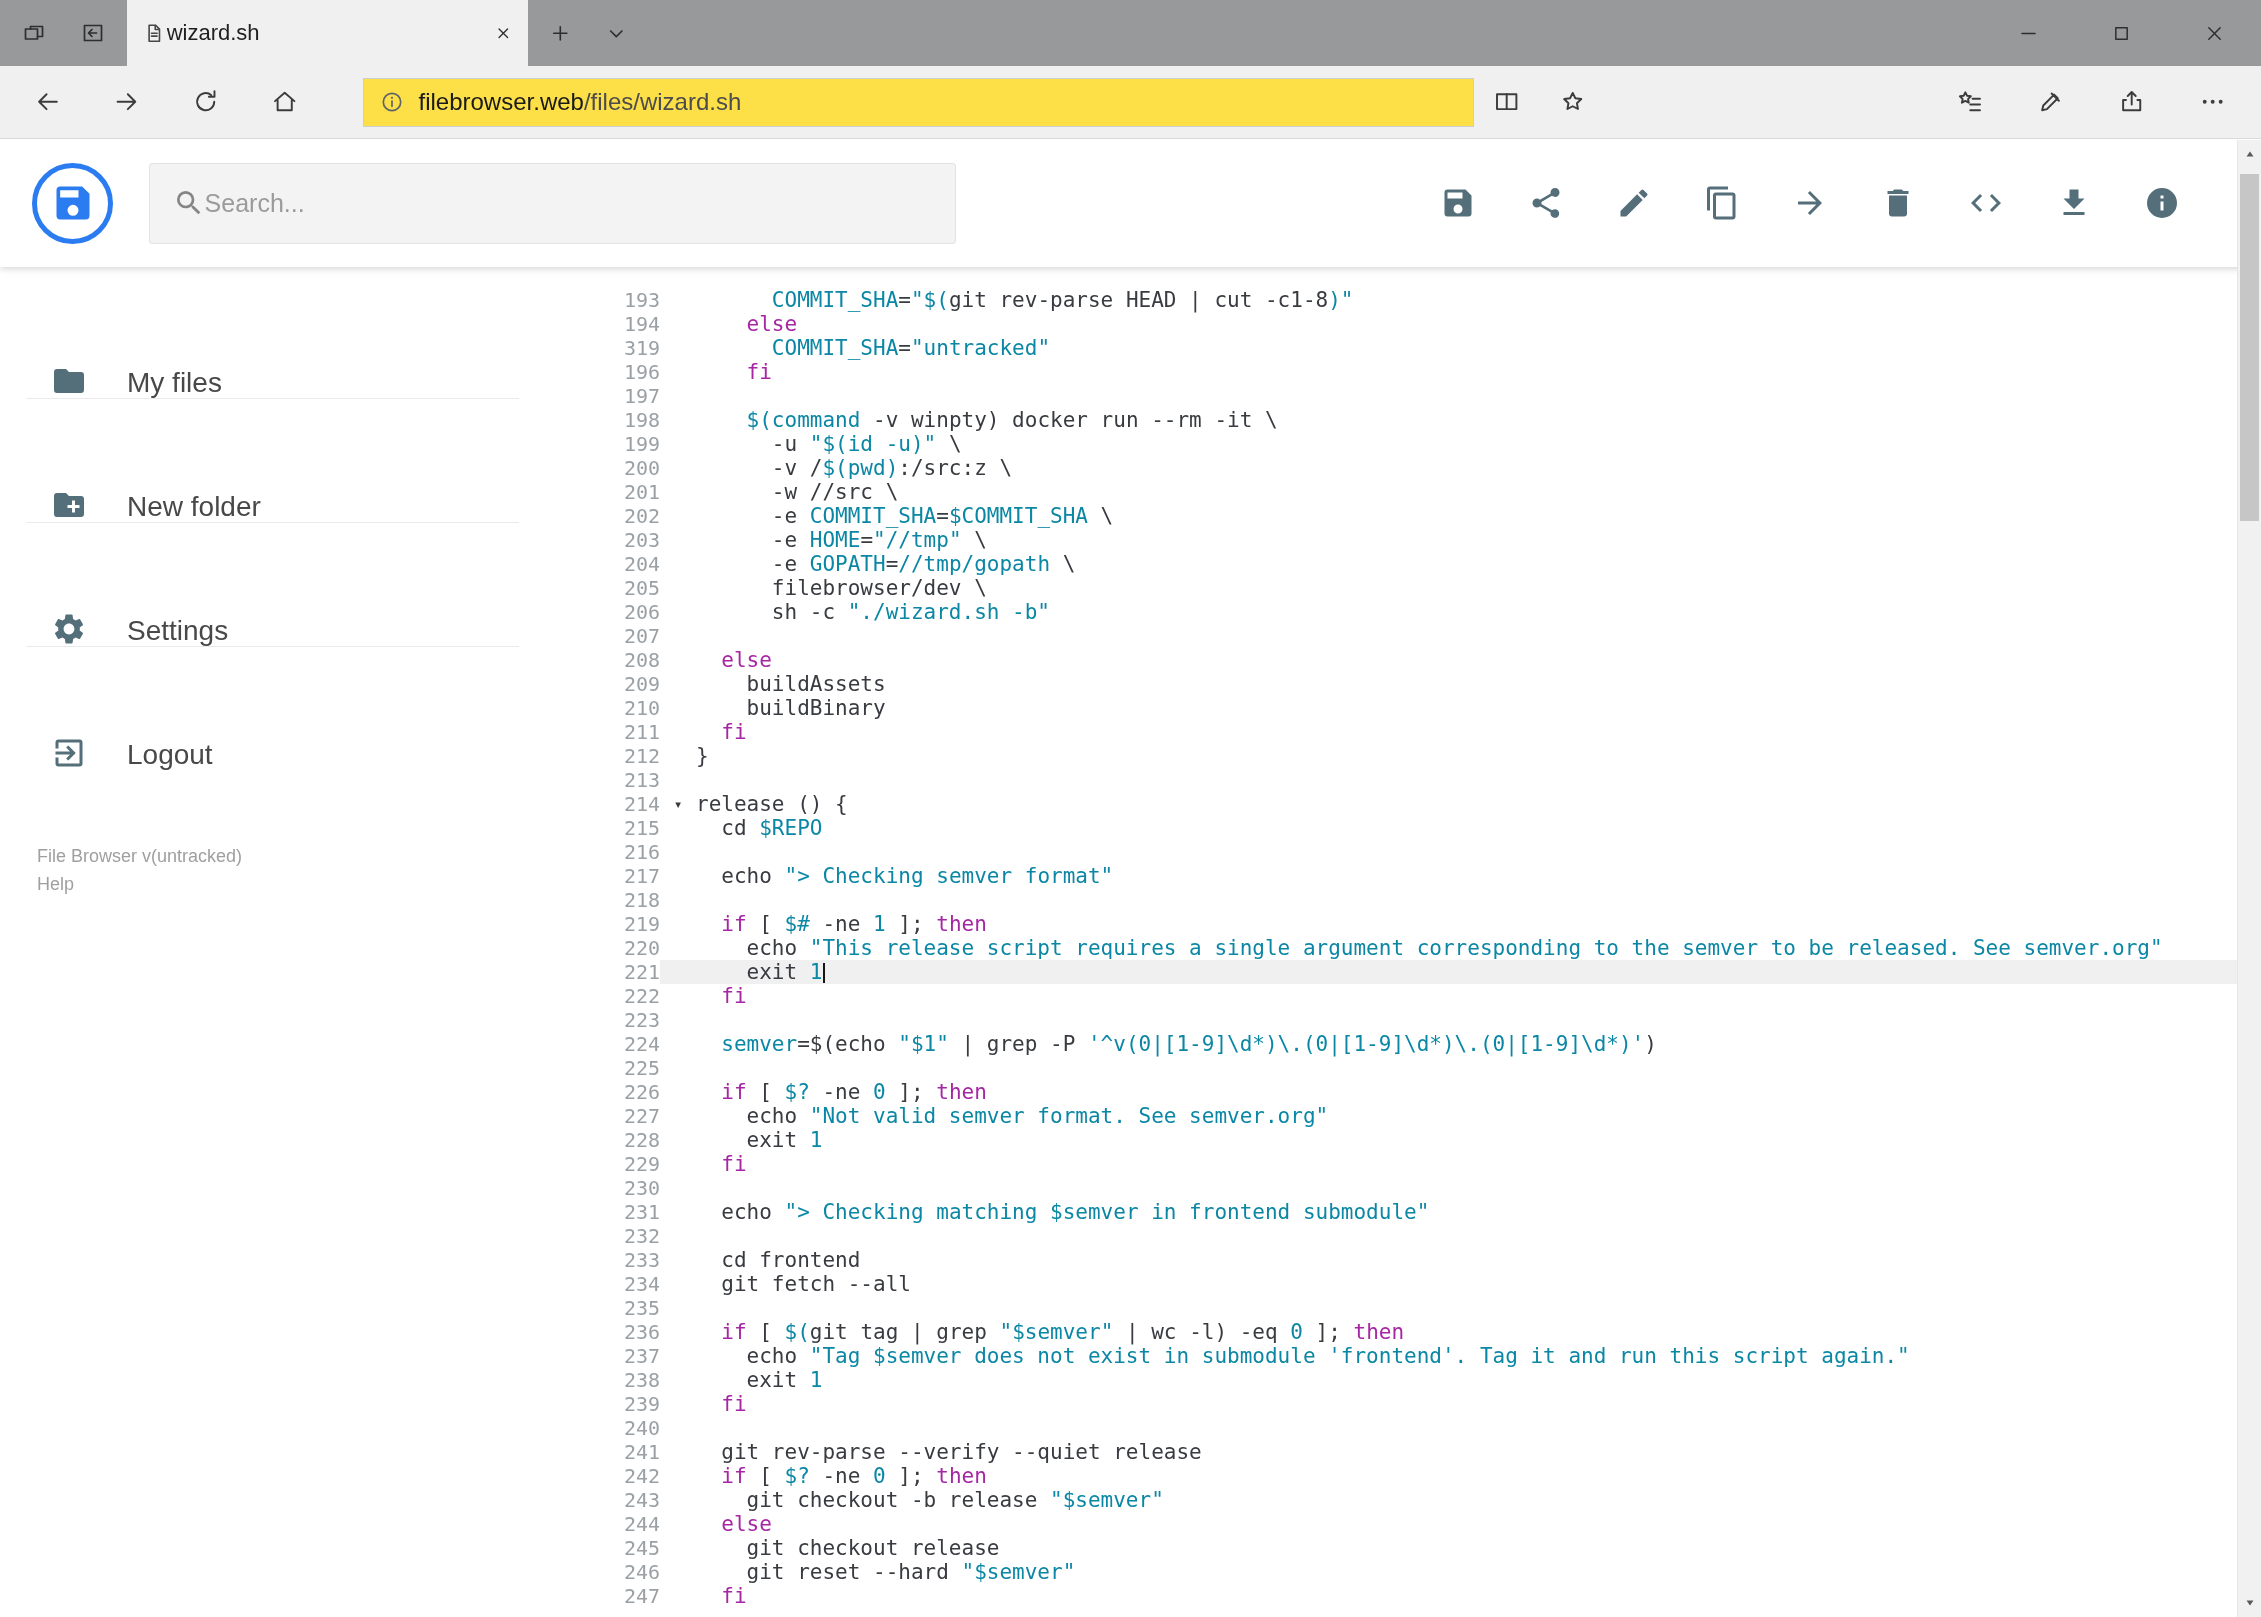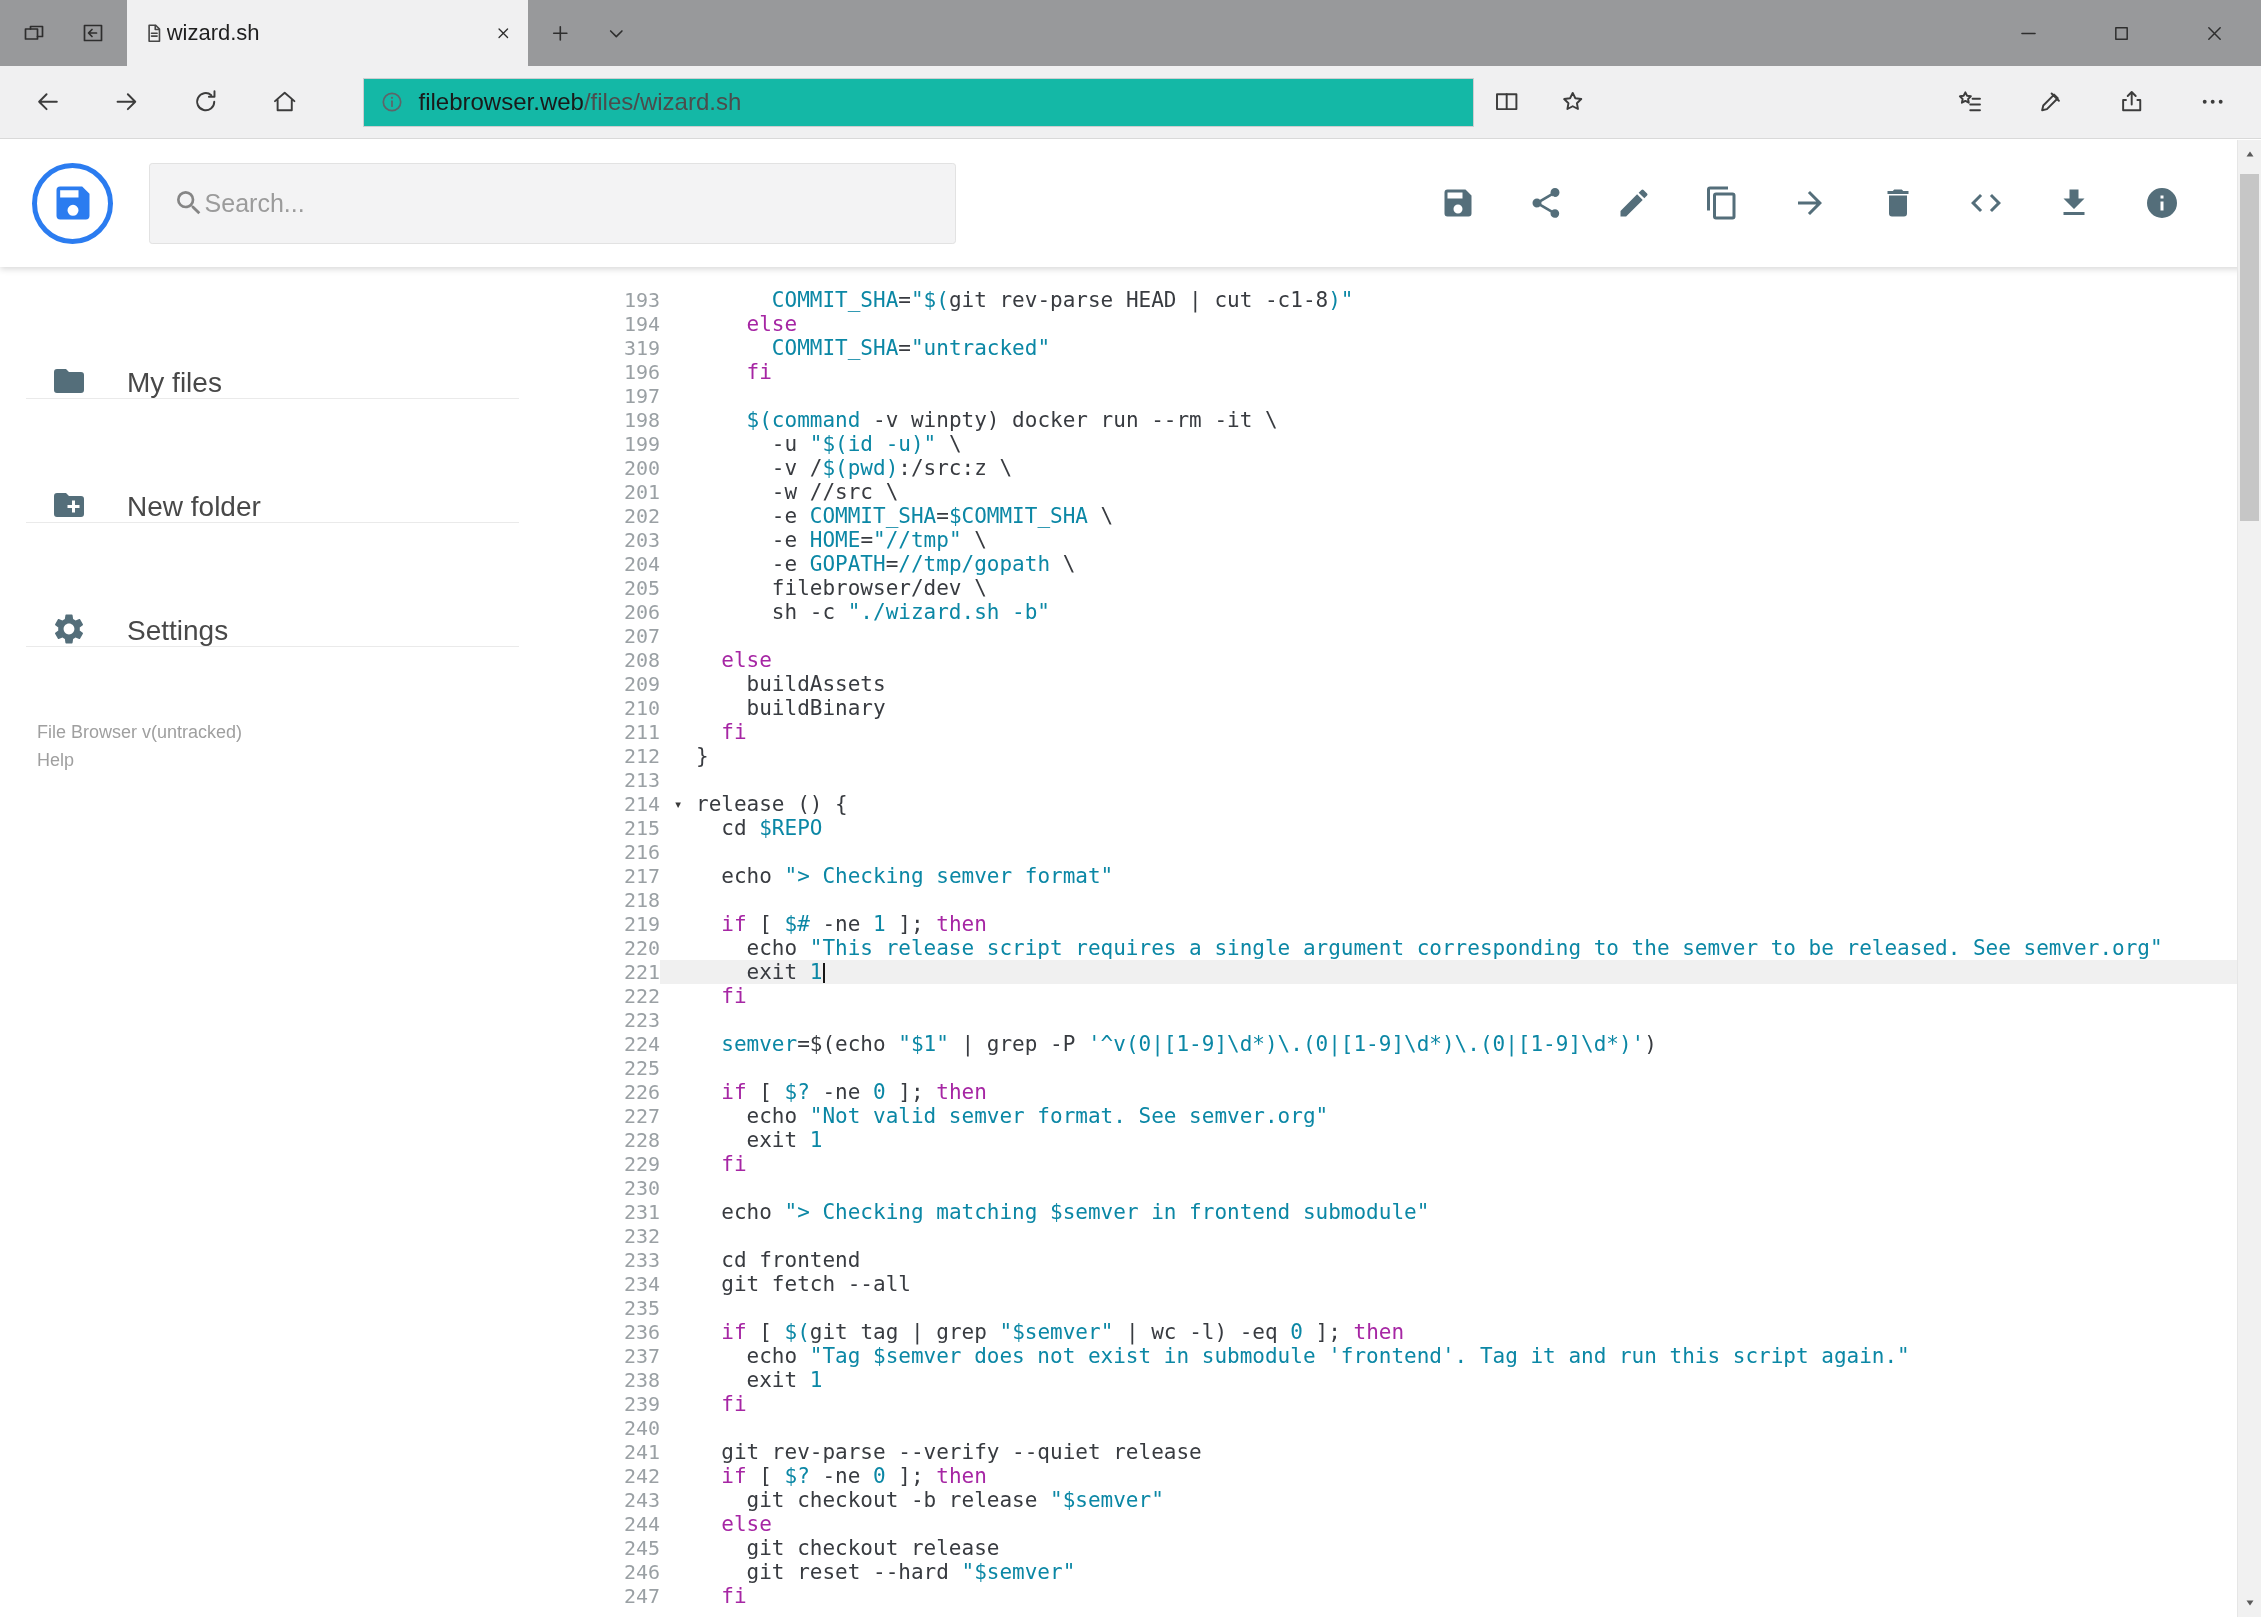--- a/index.html
+++ b/index.html
@@ -26,21 +26,21 @@
   .win-controls .chrome-btn{width:93px;height:66px}
   .win-controls .chrome-btn svg{width:21px;height:21px}
 
   
   .navbar{height:73px;background:#f0f0f1;display:flex;align-items:center;border-bottom:0.8px solid #d9d9d9;padding:0 8px;position:relative;z-index:6}
   .nav-btns{display:flex;align-items:center}
   .nav-btns .chrome-btn{width:79px;height:57px;color:#3c3c3c}
   .nav-btns .chrome-btn svg{width:27.4px;height:27.4px}
   .nav-btns.url-side .chrome-btn{width:66px}
   .nav-btns.right .chrome-btn{width:81px}
-  .url-box{width:1111px;height:49px;background:#14b8a6;border:0.8px solid #cdced0;display:flex;align-items:center;padding:0 16px;gap:14.5px;margin-left:39px;cursor:text}
+  .url-box{width:1111px;height:49px;background:#fde047;border:0.8px solid #cdced0;display:flex;align-items:center;padding:0 16px;gap:14.5px;margin-left:39px;cursor:text}
   .url-box .icn{color:#5f6368}
   .url-box .icn svg{width:24px;height:24px}
   .url-text{font-size:24px;color:#1a1a1a;white-space:nowrap}
   .url-path{color:#4c4c4c}
   .spacer{flex:1}
 
   
   .app-header{height:128px;background:#fff;display:flex;align-items:center;box-shadow:0 2.4px 6.5px rgba(0,0,0,.16);position:relative;z-index:5}
   .logo{width:81px;height:81px;margin-left:32px;border:5.7px solid var(--accent);border-radius:50%;color:var(--accent);display:flex;align-items:center;justify-content:center;background:#fff}
   .logo svg{width:44px;height:44px}
@@ -326,20 +326,28 @@
           <span class="side-label">New folder</span>
         </div>
         <div class="side-item divider">
           <span class="icn">
             <svg viewBox="0 0 24 24" fill="currentColor">
               <path d="M19.14 12.94c.04-.31.06-.62.06-.94s-.02-.63-.06-.94l2.03-1.58c.18-.14.23-.41.12-.61l-1.92-3.32c-.12-.21-.37-.29-.59-.22l-2.39.96c-.5-.38-1.05-.7-1.64-.94l-.36-2.54c-.04-.24-.24-.41-.48-.41h-3.84c-.24 0-.43.17-.47.41l-.36 2.54c-.59.24-1.13.57-1.62.94l-2.39-.96c-.22-.08-.47 0-.59.22L2.74 8.87c-.12.21-.08.47.12.61l2.03 1.58c-.05.3-.09.63-.09.94s.02.64.07.94l-2.03 1.58c-.18.14-.23.41-.12.61l1.92 3.32c.12.22.37.29.59.22l2.39-.96c.5.38 1.03.7 1.62.94l.36 2.54c.05.24.24.41.48.41h3.84c.24 0 .44-.17.47-.41l.36-2.54c.59-.24 1.13-.56 1.62-.94l2.39.96c.22.08.47 0 .59-.22l1.92-3.32c.12-.22.07-.47-.12-.61l-2.01-1.58zM12 15.6c-1.98 0-3.6-1.62-3.6-3.6s1.62-3.6 3.6-3.6 3.6 1.62 3.6 3.6-1.62 3.6-3.6 3.6z"></path>
             </svg>
           </span>
           <span class="side-label">Settings</span>
         </div>
+        <div class="side-item">
+          <span class="icn">
+            <svg viewBox="0 0 24 24" fill="currentColor">
+              <path d="M10.09 15.59L11.5 17l5-5-5-5-1.41 1.41L12.67 11H3v2h9.67l-2.58 2.59zM19 3H5a2 2 0 0 0-2 2v4h2V5h14v14H5v-4H3v4a2 2 0 0 0 2 2h14a2 2 0 0 0 2-2V5a2 2 0 0 0-2-2z"></path>
+            </svg>
+          </span>
+          <span class="side-label">Logout</span>
+        </div>
       </div>
     <div class="side-footer">
       <div>File Browser v(untracked)</div>
       <div class="help">Help</div>
     </div>
   </div>
   <div class="editor">
     <div>
         <div class="row">
           <span class="ln">193</span>

